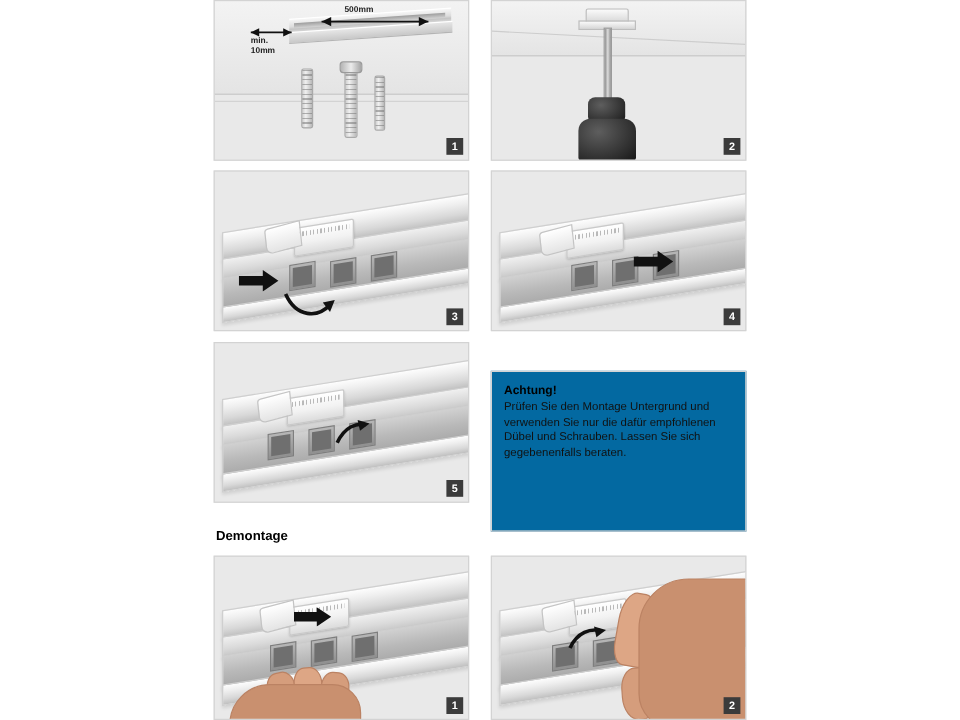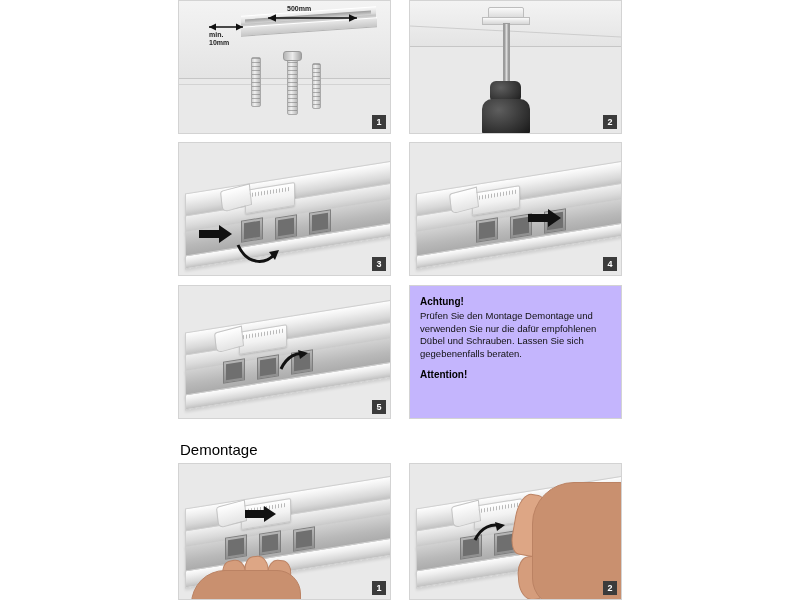--- a/index.html
+++ b/index.html
@@ -192,46 +192,47 @@
   }
   .bracket {
     position: absolute;
     background: linear-gradient(180deg, #fafafa, #d6d6d6);
     border: 1px solid #bdbdbd;
   }
 
   
   #notice {
     position: absolute;
-    background: #c4b5fd;
+    background: #0369a1;
     border: 1px solid #d3d3d3;
     box-sizing: border-box;
     padding: 10px 12px 8px 10px;
+    margin-top: 24px;
   }
   #notice h4 {
     margin: 0 0 3px 0;
     font-size: 10px;
     font-weight: bold;
     color: #000000;
     font-family: "Liberation Sans", sans-serif;
   }
   #notice p {
     margin: 0 0 9px 0;
     font-size: 9.5px;
     line-height: 12.5px;
     color: #111111;
     font-family: "Liberation Sans", sans-serif;
   }
   #notice p.last { margin-bottom: 0; }
 
   
   .section-heading {
     position: absolute;
-    font-size: 15px;
-    font-weight: normal;
+    font-size: 11px;
+    font-weight: bold;
     color: #000000;
     font-family: "Liberation Sans", sans-serif;
   }
 </style>
 </head>
 <body>
 
 <div id="page">
 
   <div class="panel" style="left:178px; top:0px; width:213px; height:134px;">
@@ -386,22 +387,21 @@
         <path d="M2,21 C8,8 18,4 26,6" stroke="#111111" stroke-width="3" fill="none"></path>
         <polygon points="29,5 19,2 21,11" fill="#111111"></polygon>
       </svg>
     </div>
 
     <div class="step-badge">5</div>
   </div>
 
   <div id="notice" style="left:409px; top:285px; width:213px; height:134px;">
     <h4>Achtung!</h4>
-    <p>Prüfen Sie den Montage Demontage und verwenden Sie nur die dafür empfohlenen Dübel und Schrauben. Lassen Sie sich gegebenenfalls beraten.</p>
-    <h4>Attention!</h4>
+    <p>Prüfen Sie den Montage Untergrund und verwenden Sie nur die dafür empfohlenen Dübel und Schrauben. Lassen Sie sich gegebenenfalls beraten.</p>
   </div>
 
   <div class="section-heading" style="left:180px; top:441px;">Demontage</div>
 
   <div class="panel" style="left:178px; top:463px; width:213px; height:137px;">
     <div class="rail-persp" style="left:6px; top:28px; width:206px; height:22px;"></div>
     <div class="rail-persp mid" style="left:6px; top:50px; width:206px; height:16px;"></div>
     <div class="rail-persp dark" style="left:6px; top:66px; width:206px; height:26px;"></div>
     <div class="rail-persp" style="left:6px; top:90px; width:206px; height:16px;"></div>
 

